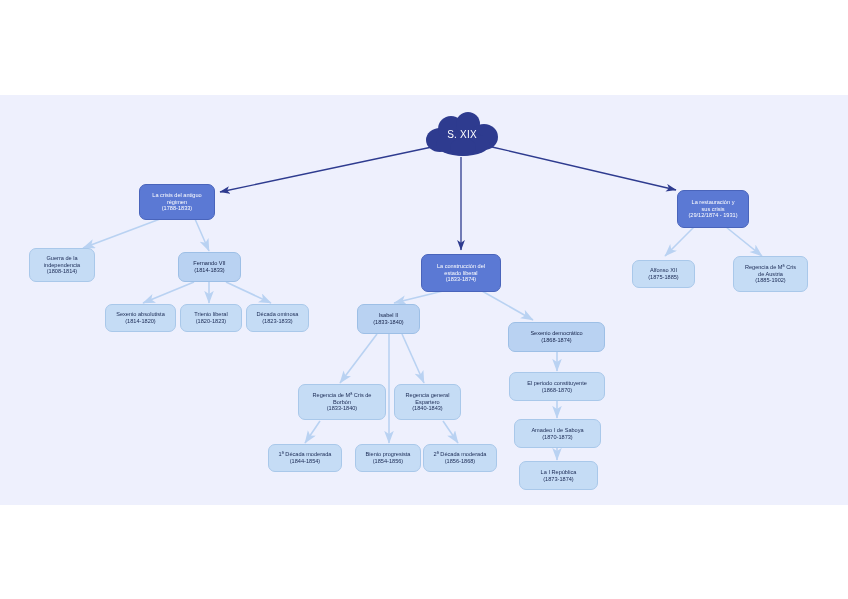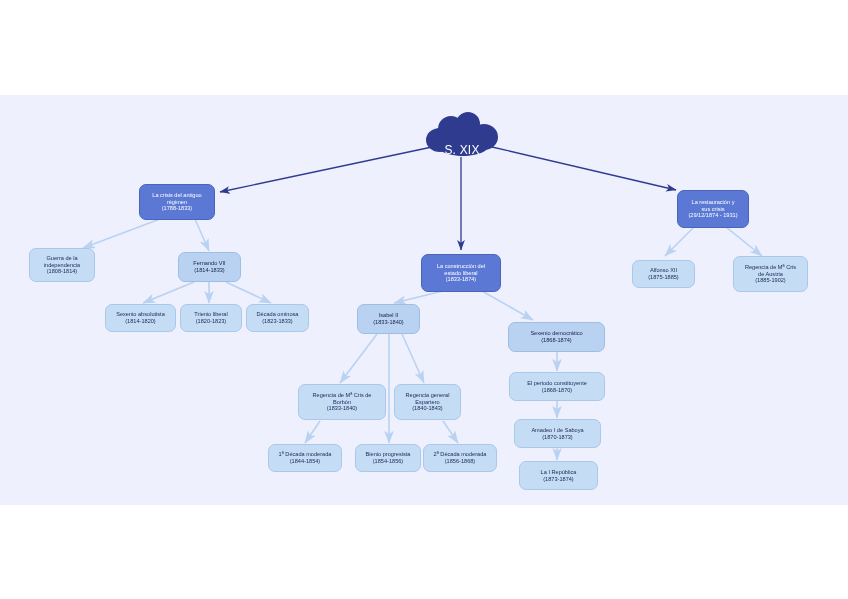--- a/index.html
+++ b/index.html
@@ -43,24 +43,24 @@
     text-align: center;
     border-radius: 7px;
     line-height: 1.25;
     white-space: pre-line;
     overflow: hidden;
   }
   
   .cloud {
     position: absolute;
     display: flex;
-    align-items: flex-end;
+    align-items: center;
     justify-content: center;
     color: #ffffff;
-    font-size: 12px;
+    font-size: 10px;
     letter-spacing: .2px;
   }
   .cloud .puff {
     position: absolute;
     background: #2e3b8f;
     border-radius: 50%;
   }
   .cloud .label {
     position: relative;
     z-index: 3;

